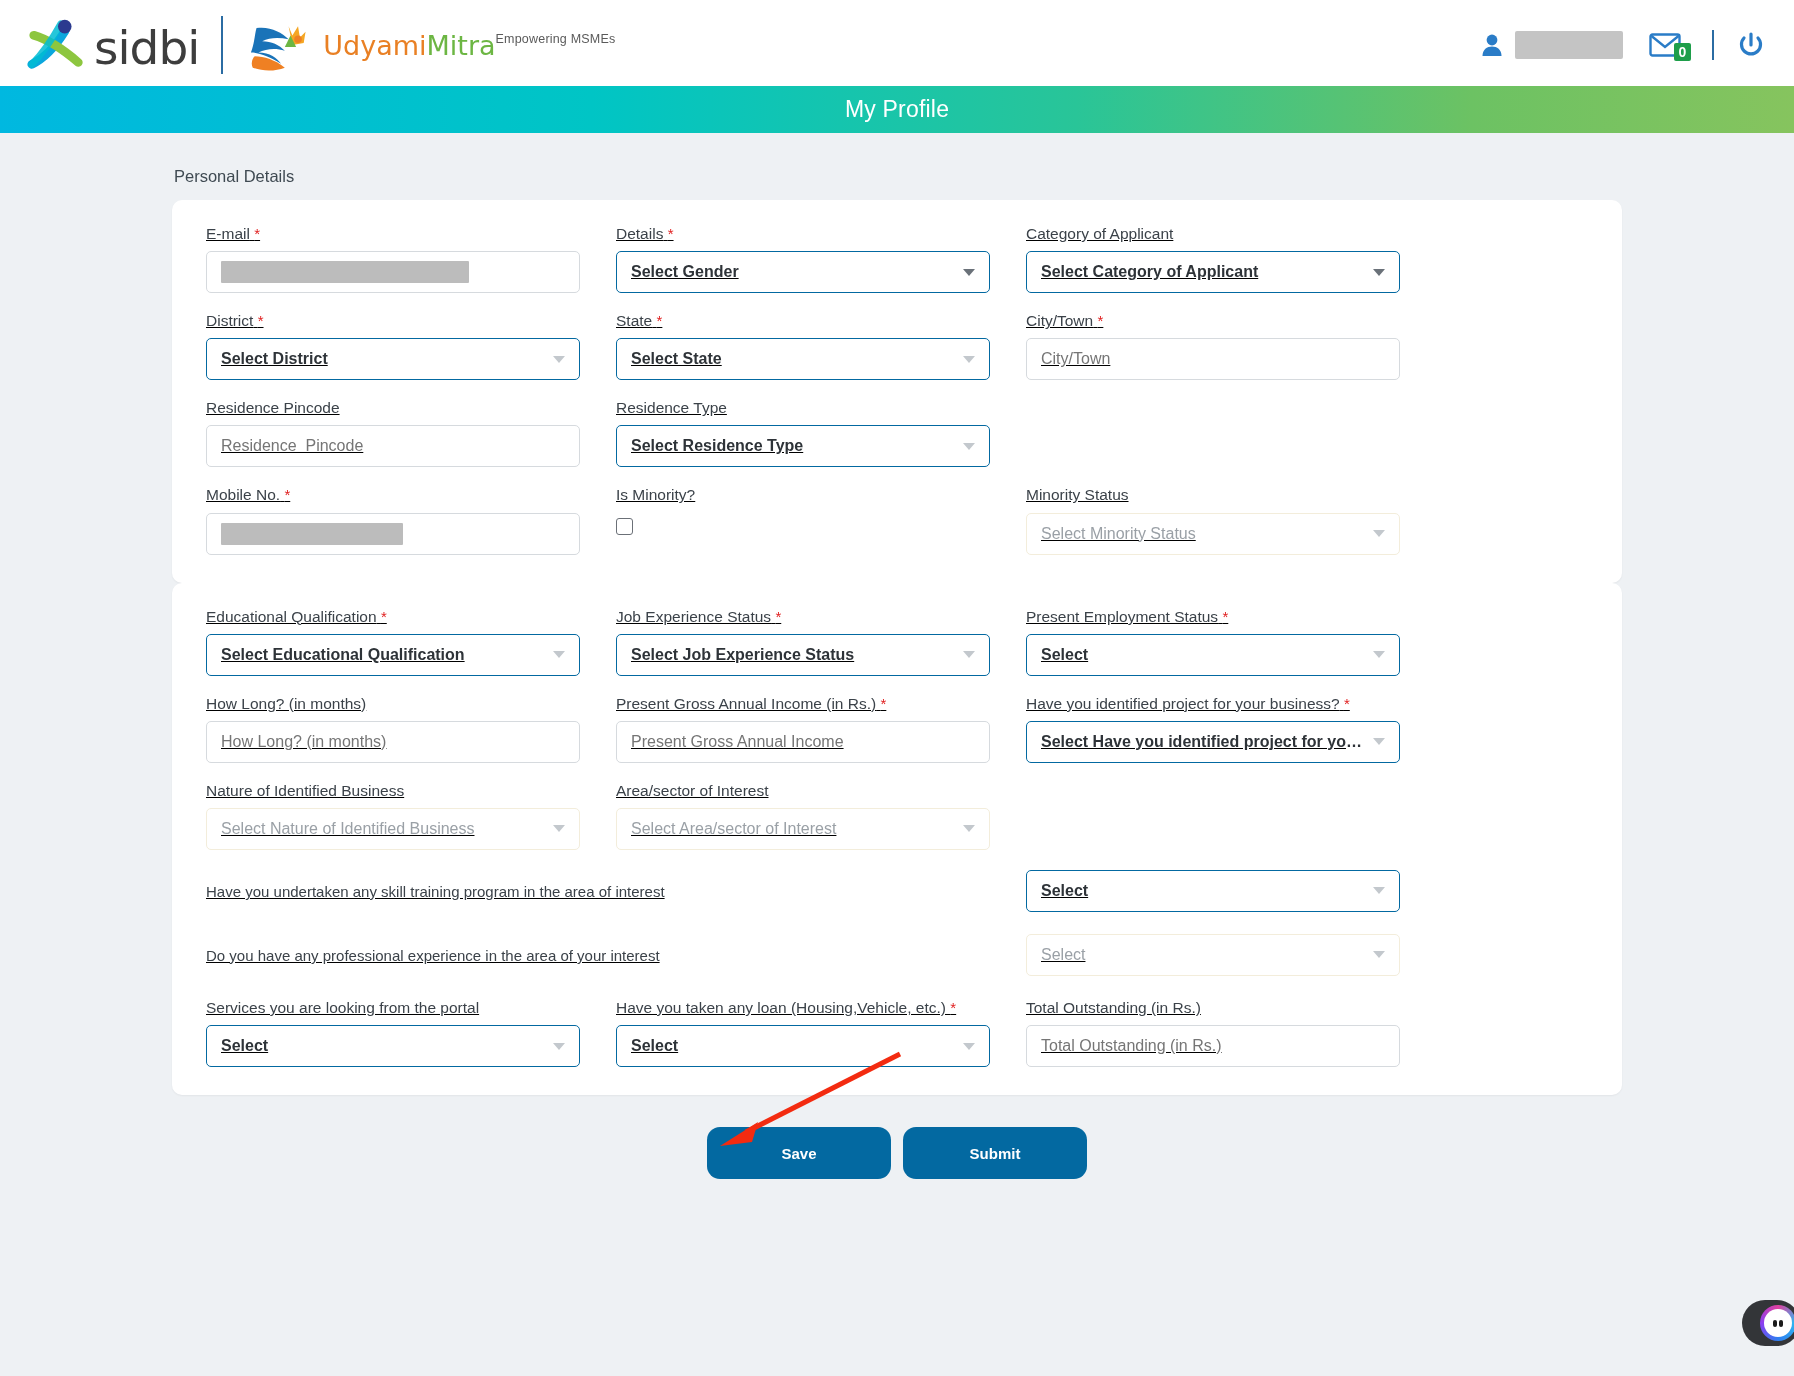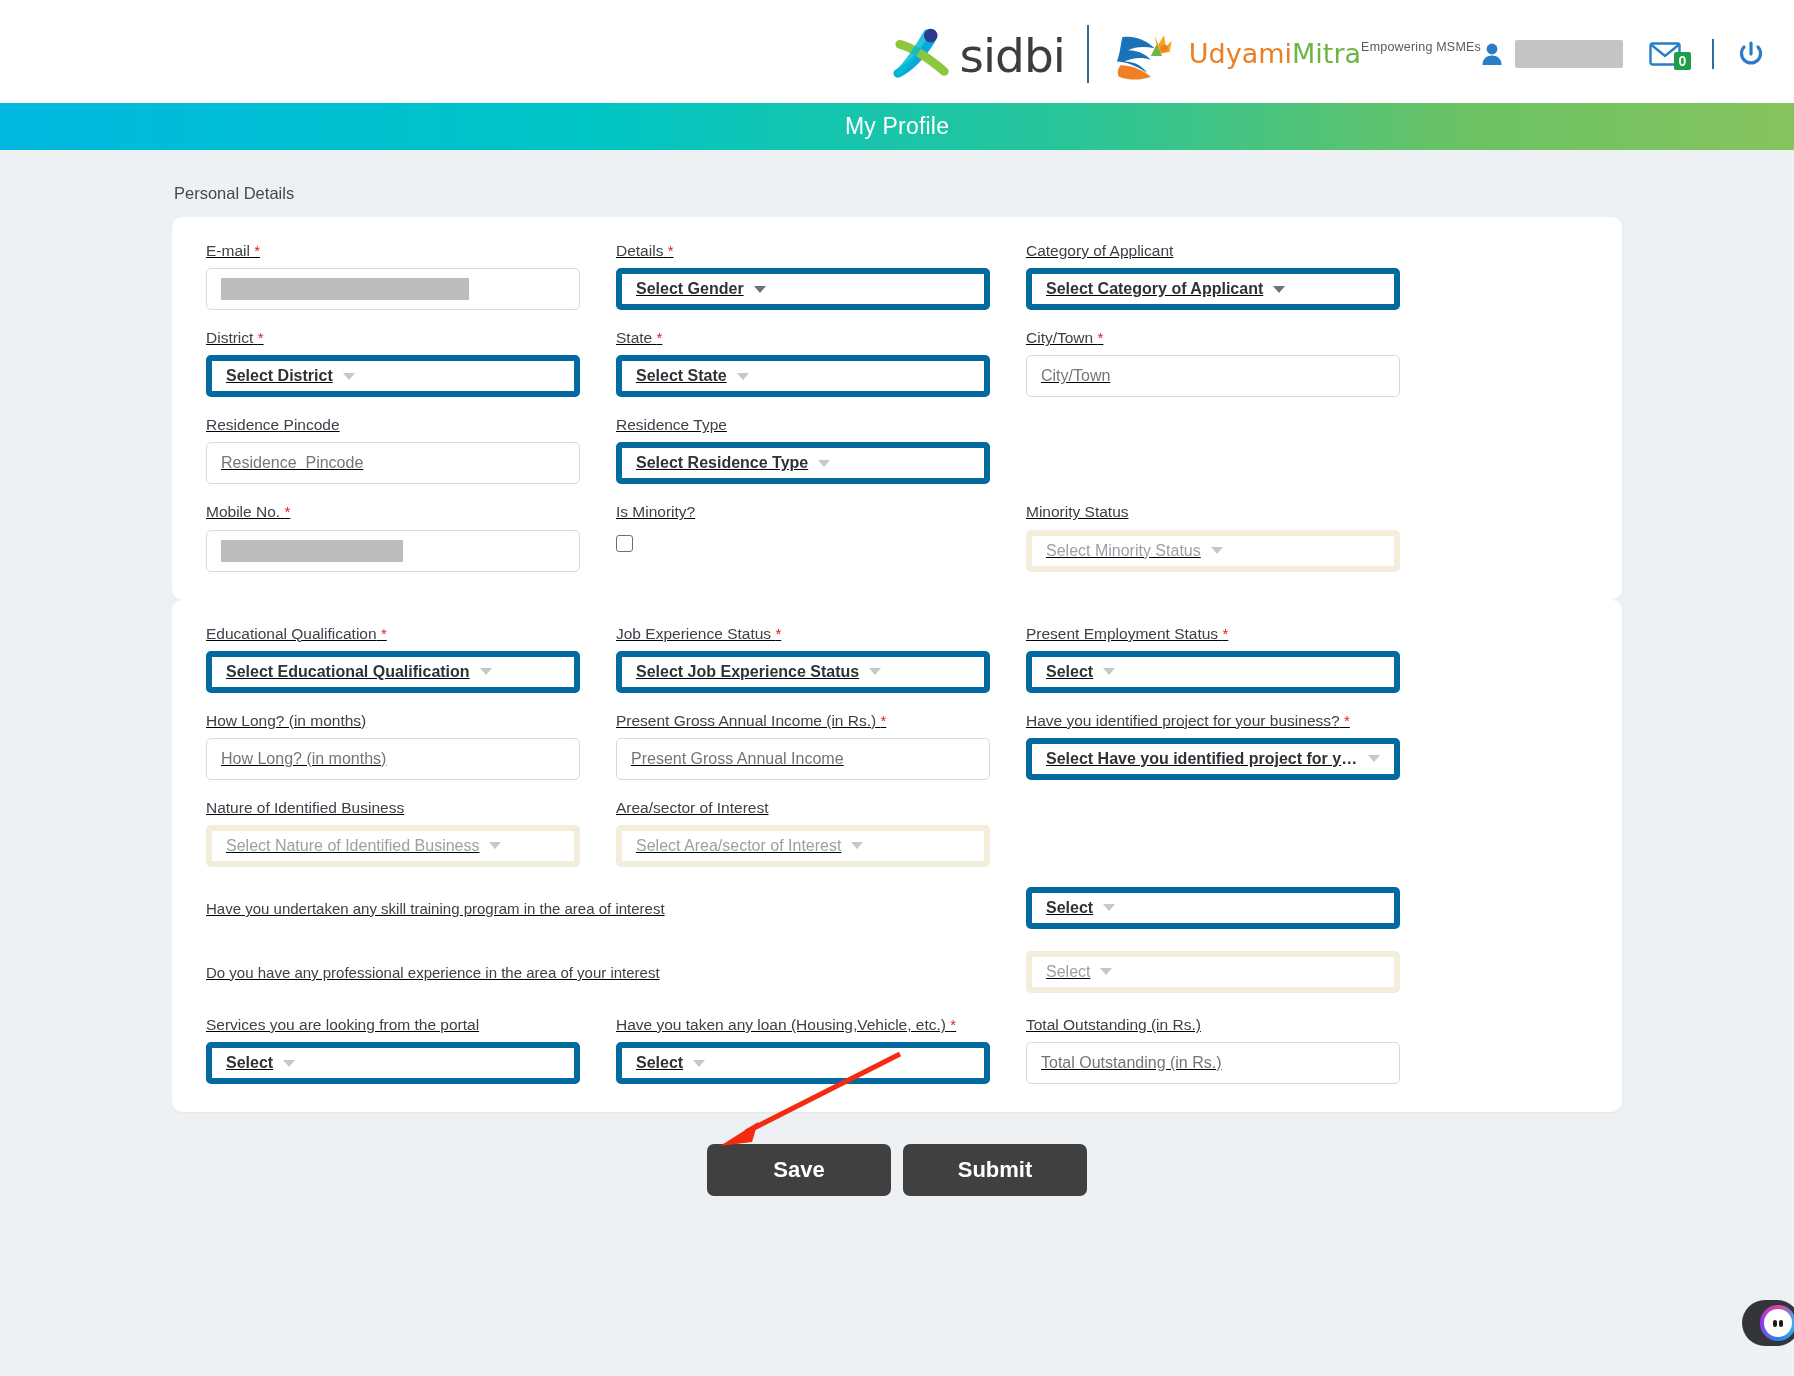--- a/index.html
+++ b/index.html
@@ -6,25 +6,25 @@
   html, body {
     width: 1794px;
     height: 1376px;
     font-family: "Liberation Sans", sans-serif;
     background: #eef1f4;
     overflow: hidden;
   }
 
   
   .topbar {
-    height: 103px;
+    height: 86px;
     background: #ffffff;
     display: flex;
     align-items: center;
-    justify-content: flex-end;
+    justify-content: space-between;
     padding: 4px 22px 0 26px;
     position: relative;
   }
   .brand { display: flex; align-items: center; gap: 0; }
 
   .sidbi-logo { display: flex; align-items: center; gap: 6px; }
   .sidbi-mark { width: 62px; height: 62px; flex: none; }
   .sidbi-word {
     font-size: 47px;
     letter-spacing: -1px;
@@ -103,22 +103,23 @@
 
   .ctl {
     width: 100%; height: 42px;
     border-radius: 5px;
     font-size: 16px;
     display: flex; align-items: center;
     padding: 0 14px;
     background: #fff;
   }
   .ctl-select {
-    border: 6px solid #0369a1;
+    border: 1px solid #0369a1;
     color: #2e3338; font-weight: 700;
+    justify-content: space-between;
     cursor: pointer;
   }
   .ctl-select.disabled { color: #9aa0a6; font-weight: 400; border-color: #f3eddb; }
   .ctl-input {
     border: 1px solid #d6dade;
     color: #9aa0a6; font-weight: 400;
   }
   .ctl-input.filled { color: #2e3338; }
   .sel-text { overflow: hidden; white-space: nowrap; text-overflow: ellipsis; padding-right: 10px; }
   .caret {
@@ -150,23 +151,23 @@
   .q-left { width: 784px; flex: none; }
 
   
   .actions {
     display: flex; justify-content: center; gap: 12px;
     margin-top: 32px;
     position: relative;
   }
   .btn {
     width: 184px; height: 52px;
-    background: #404040;
-    color: #fff; font-size: 22px; font-weight: 700;
-    border: none; border-radius: 7px;
+    background: #0369a1;
+    color: #fff; font-size: 15px; font-weight: 700;
+    border: none; border-radius: 13px;
     cursor: pointer;
     display: flex; align-items: center; justify-content: center;
   }
 
   
   .arrow-svg {
     position: absolute;
     left: 700px; top: 1048px;
     width: 210px; height: 110px;
     pointer-events: none;

